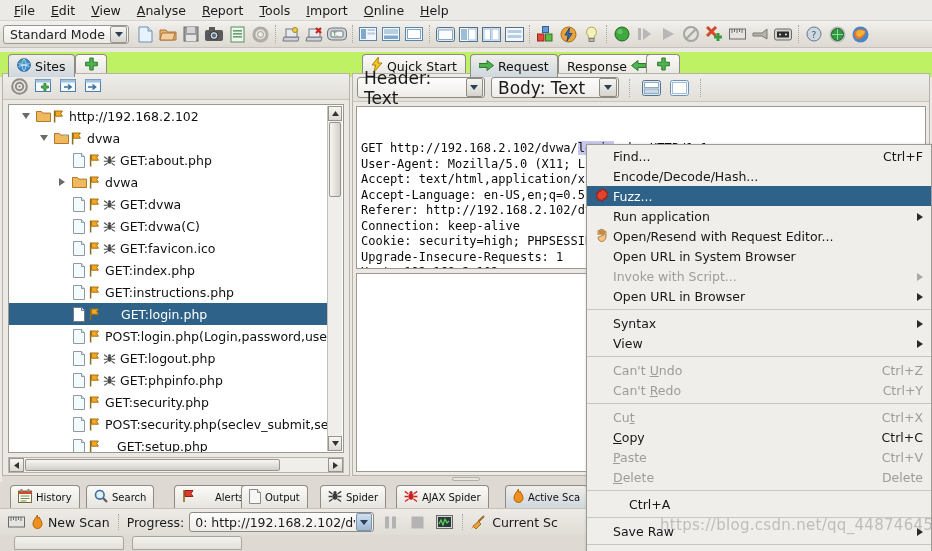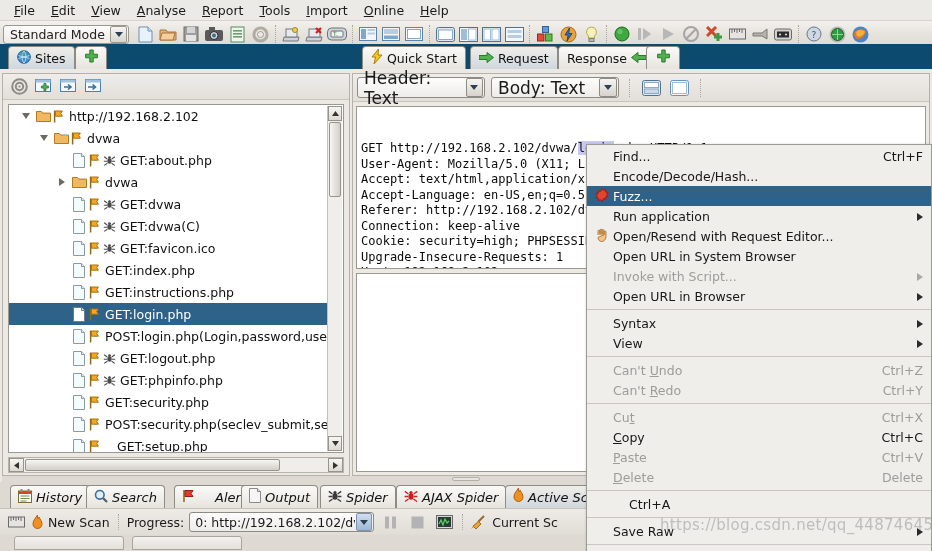--- a/index.html
+++ b/index.html
@@ -51,22 +51,22 @@
   .tri-down { width:0;height:0;border-left:4px solid transparent;border-right:4px solid transparent;border-top:5px solid #2b3f55; }
   .tbtn {
     width: 22px; height: 22px;
     display: flex; align-items: center; justify-content: center;
     border-radius: 2px;
   }
   .tsep { width:1px; height:18px; border-left:1px dotted #a9a69f; margin:0 3px; }
 
   
   .tabstrip {
-    position:absolute; left:0; top:44px; width:932px; height:25px;
-    background:#0c4a6e;
+    position:absolute; left:0; top:52px; width:932px; height:25px;
+    background:#bef264;
   }
   .tab {
     position:absolute; top:2px; height:23px;
     display:flex; align-items:center; gap:4px;
     padding: 0 8px;
     border:1px solid #8e8b84;
     border-bottom:none;
     border-radius:4px 4px 0 0;
     background: linear-gradient(180deg,#fbfaf8,#e7e4de);
     font-size:12.5px; color:#111; white-space:nowrap;
@@ -174,21 +174,21 @@
   
   .bottomtabs {
     position:absolute; left:0; top:482px; width:932px; height:26px;
     background:#dedad3;
   }
   .btab {
     position:absolute; top:3px; height:23px;
     display:flex;align-items:center;gap:4px;padding:0 7px;
     border:1px solid #8e8b84; border-bottom:none; border-radius:4px 4px 0 0;
     background: linear-gradient(180deg,#fbfaf8,#e7e4de);
-    font-size:13px;color:#111;white-space:nowrap;font-style:italic;
+    font-size:10px;color:#111;white-space:nowrap;
   }
   .btab.sel { background: linear-gradient(180deg,#f0eeea,#cfd7de); }
 
   
   .statusbar {
     position:absolute; left:0; top:508px; width:932px; height:27px;
     background: linear-gradient(180deg,#eeebe7,#e0ddd6);
     border-top:1px solid #c6c2ba;
     display:flex; align-items:center; gap:5px; padding-left:5px;
     font-size:12.5px; color:#1a1a1a; white-space:nowrap;
@@ -766,21 +766,21 @@
                 <path d="M0.5 0.5h8l3 3v11h-11z" fill="#ffffff" stroke="#6e7c85"></path>
                 <path d="M8.5 0.5v3h3" fill="#e8eef2" stroke="#6e7c85"></path>
               </svg>
             </span>
             <span style="width: 14px; flex: 0 0 14px; display: flex; align-items: center; justify-content: center;">
               <svg width="12" height="13" viewBox="0 0 12 13">
                 <path d="M1.6 0.5v12" stroke="#8a6b20" stroke-width="1.5"></path>
                 <path d="M2.4 1h7l-1.7 2.6L9.4 6.2h-7z" fill="#f5a623" stroke="#a8700f"></path>
               </svg>
             </span>
-            <span style="margin-left: 3px;">GET:login.php</span>
+            <span style="margin-left: 19px;">GET:login.php</span>
           </div>
           <div class="treerow">
             <span style="width: 44px; flex: 0 0 auto;"></span>
             <span class="tw"></span>
             <span style="width: 18px; flex: 0 0 18px; display: flex; align-items: center; justify-content: center;">
               <svg width="12" height="15" viewBox="0 0 12 15">
                 <path d="M0.5 0.5h8l3 3v11h-11z" fill="#f4fbfd" stroke="#8c9aa3"></path>
                 <path d="M8.5 0.5v3h3" fill="#dce9ef" stroke="#8c9aa3"></path>
               </svg>
             </span>

